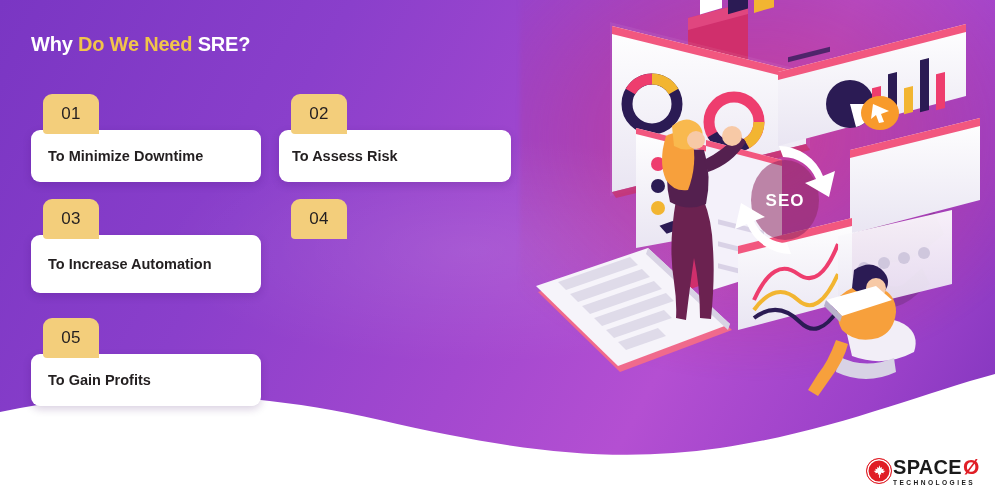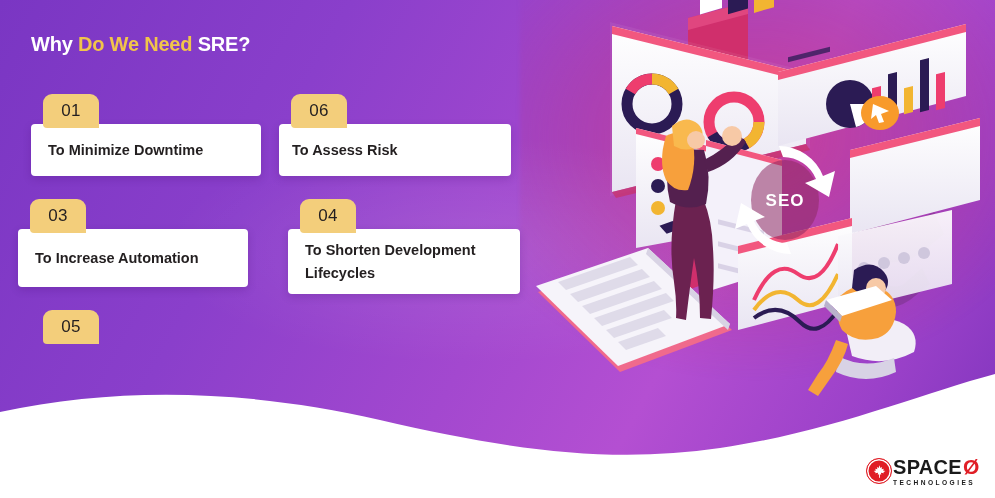--- a/index.html
+++ b/index.html
@@ -39,47 +39,47 @@
     position:absolute; left:31px; top:33px;
     font-size:20px; font-weight:bold; letter-spacing:-.2px;
     color:#ffffff; white-space:nowrap;
   }
   .heading .hl { color:#f1c54a; }
 
   
   .card { position:absolute; }
   .card .badge {
     position:relative; z-index:2;
-    width:56px; height:34px;
+    width:56px; height:40px;
     background:#f3ce7b;
     border-radius:9px 9px 0 4px;
     display:flex; align-items:center; justify-content:center;
     font-size:17px; color:#231f20; font-weight:400;
     margin-left:12px;
     letter-spacing:.4px;
   }
   .card .panel {
     position:relative; z-index:1; margin-top:-4px;
     background:#ffffff;
-    border-radius:4px;
+    border-radius:9px;
     box-shadow:0 3px 9px rgba(60,10,100,.20);
     display:flex; align-items:center;
     padding:0 17px;
     color:#231f20;
     font-size:14.5px; font-weight:bold; line-height:1.52;
   }
   .card.c1 { left:31px; top:94px;  width:230px; }
   .card.c1 .panel { height:52px; }
   .card.c2 { left:279px; top:94px; width:232px; }
   .card.c2 .panel { height:52px;padding-left:13px; }
-  .card.c3 { left:18px; top:199px; width:230px; }
+  .card.c3 { left:31px; top:199px; width:230px; }
   .card.c3 .panel { height:58px; }
-  .card.c4 { left:288px; top:199px; width:232px; }
+  .card.c4 { left:279px; top:199px; width:232px; }
   .card.c4 .panel { height:65px; }
-  .card.c5 { left:31px; top:310px; width:230px; }
+  .card.c5 { left:31px; top:318px; width:230px; }
   .card.c5 .panel { height:52px; }
 
   
   .illus { position:absolute; left:520px; top:0; width:475px; height:440px; }
 
   
   .logo { position:absolute; left:866px; top:456px; display:flex; align-items:center; gap:1px; }
   .logo .leaf-badge {
     width:26px; height:26px; border-radius:50%;
     background:#e01e26; display:flex; align-items:center; justify-content:center;
@@ -112,36 +112,36 @@
   <div class="heading">
     <span>Why </span><span class="hl">Do We Need</span><span> SRE?</span>
   </div>
 
   <div class="card c1">
     <div class="badge">01</div>
     <div class="panel">To Minimize Downtime</div>
   </div>
 
   <div class="card c2">
-    <div class="badge">06</div>
+    <div class="badge">02</div>
     <div class="panel">To Assess Risk</div>
   </div>
 
   <div class="card c3">
     <div class="badge">03</div>
     <div class="panel">To Increase Automation</div>
   </div>
 
   <div class="card c4">
     <div class="badge">04</div>
-    <div class="panel">To Shorten Development Lifecycles</div>
   </div>
 
   <div class="card c5">
     <div class="badge">05</div>
+    <div class="panel">To Gain Profits</div>
   </div>
 
   <svg class="illus" viewBox="0 0 475 440">
     <defs>
       <linearGradient id="panelFace" x1="0" y1="0" x2="0" y2="1">
         <stop offset="0" stop-color="#ffffff"></stop>
           <stop offset="1" stop-color="#e9e5f2"></stop>
       </linearGradient>
       <linearGradient id="panelEdge" x1="0" y1="0" x2="1" y2="1">
         <stop offset="0" stop-color="#f05a7e"></stop>

